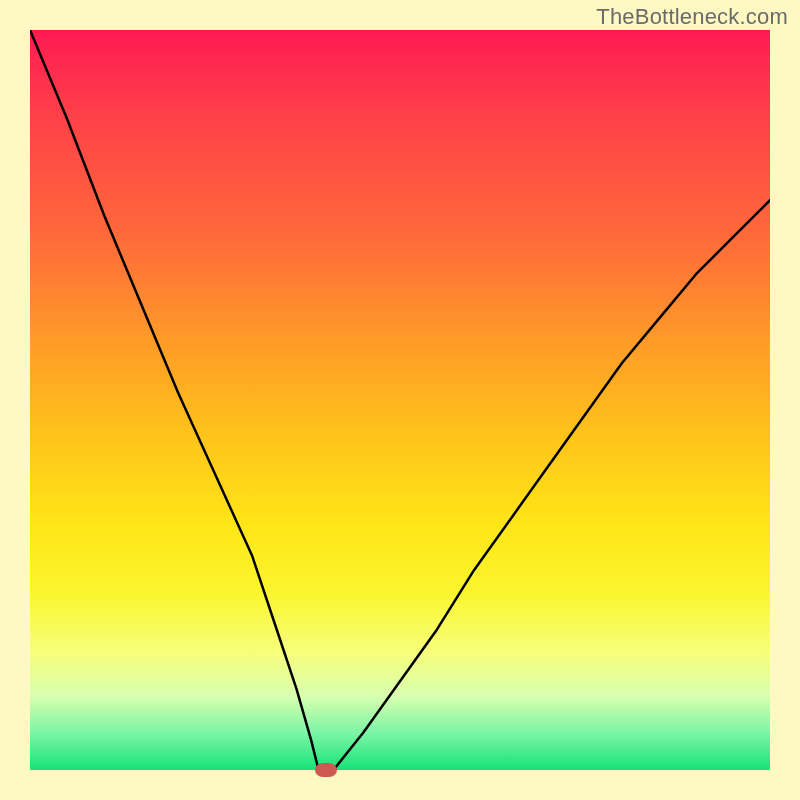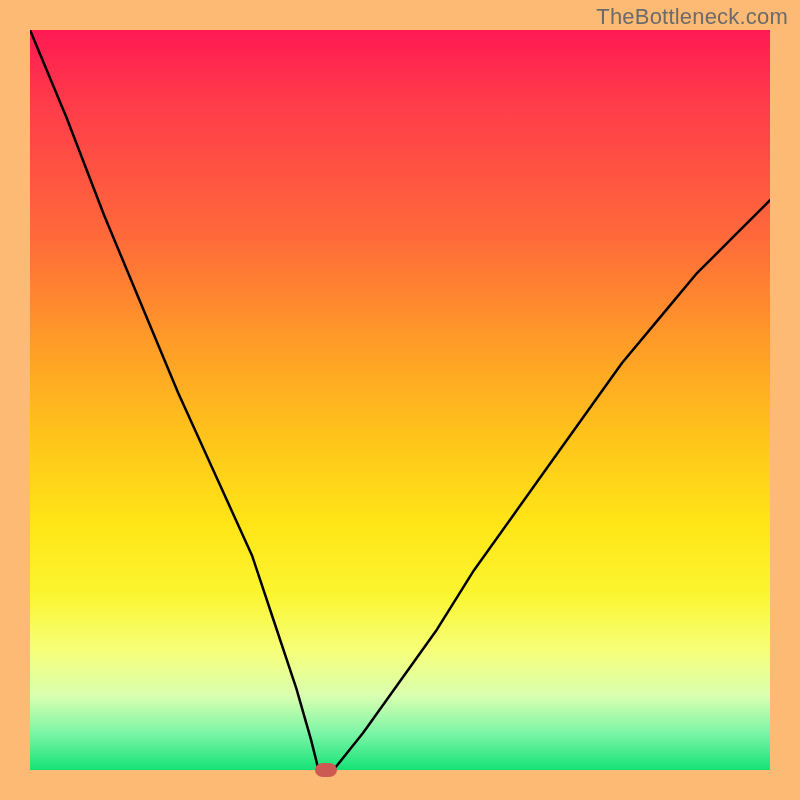--- a/index.html
+++ b/index.html
@@ -8,21 +8,21 @@
     width: 800px;
     height: 800px;
     background: #000;
     overflow: hidden;
     font-family: Arial, Helvetica, sans-serif;
   }
   .frame {
     position: relative;
     width: 800px;
     height: 800px;
-    background: #fdba74;
+    background: #fef9c3;
   }
   .plot-area {
     position: absolute;
     left: 30px;
     top: 30px;
     width: 740px;
     height: 740px;
     
     background: linear-gradient(
       to bottom,

